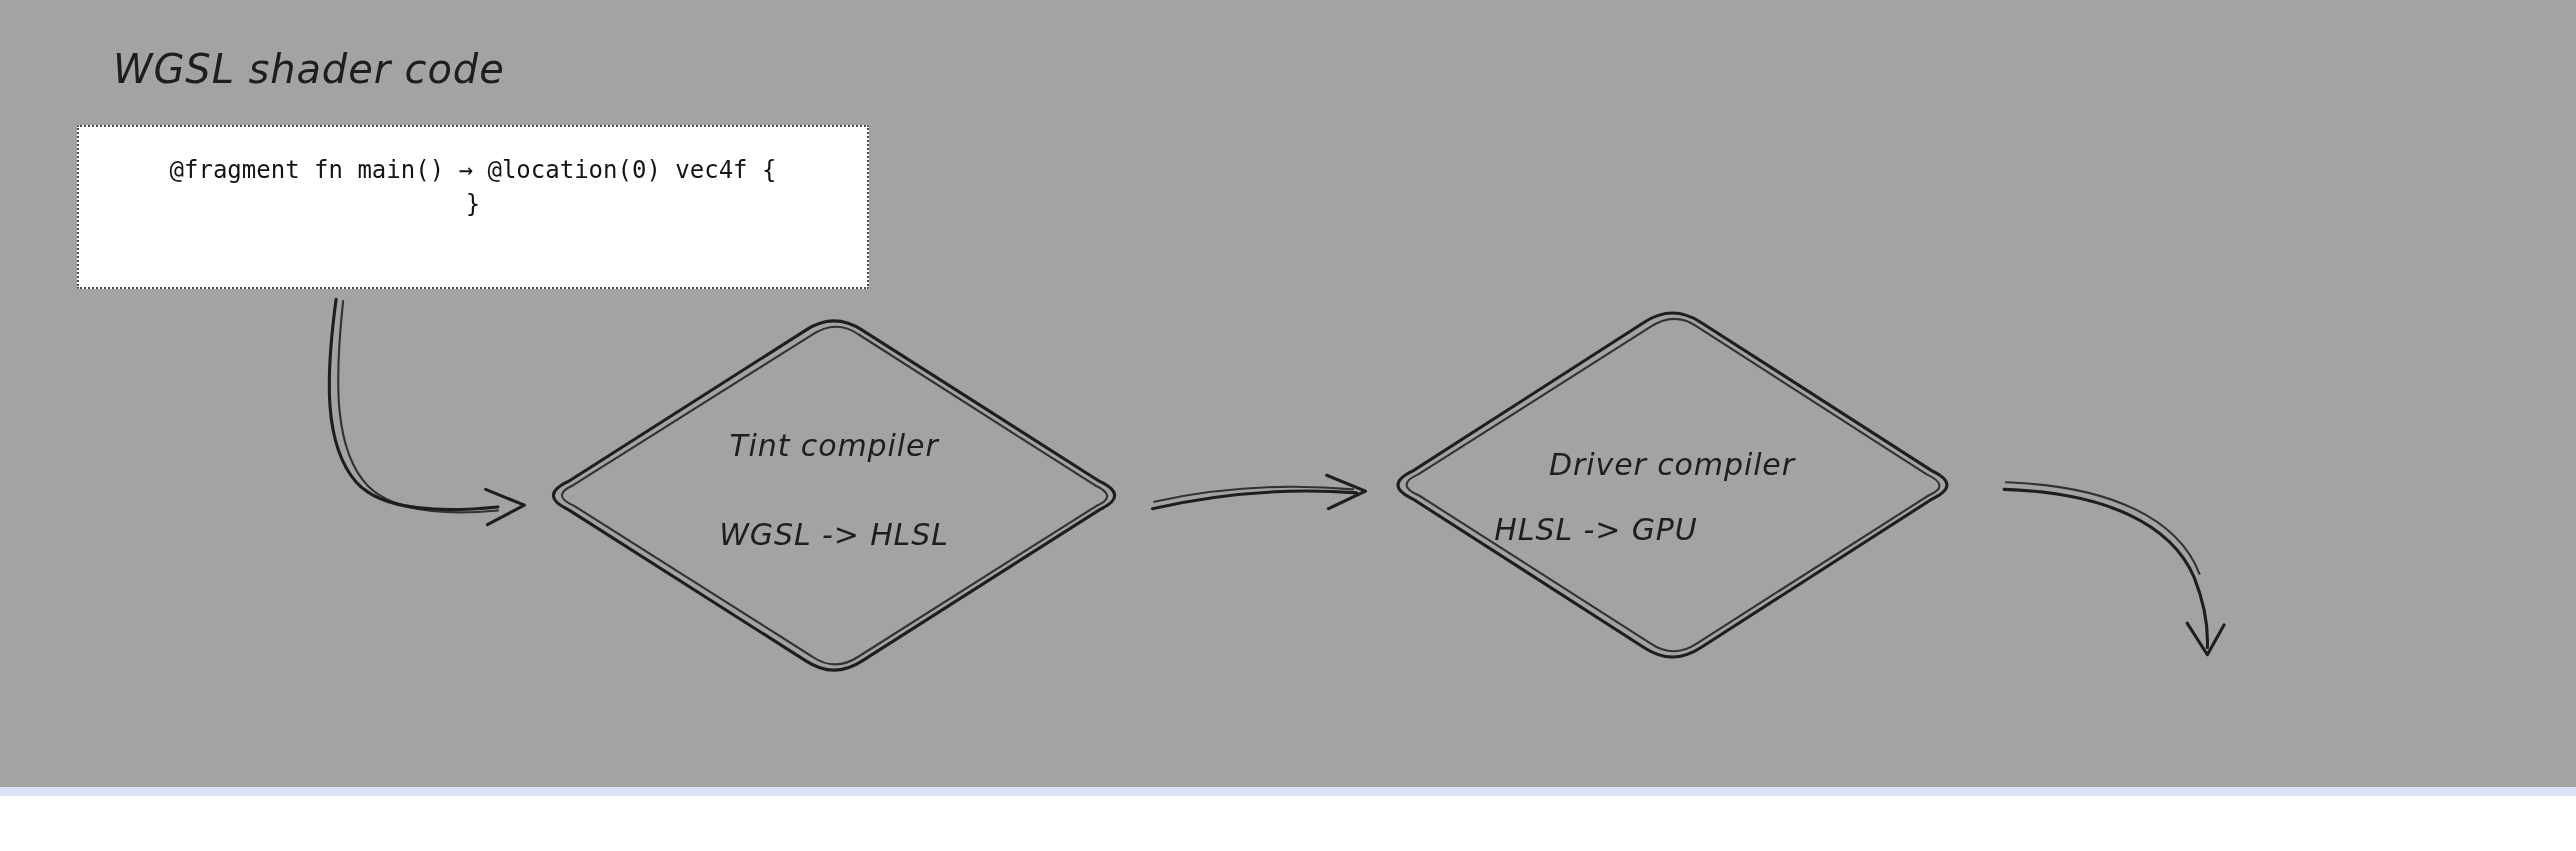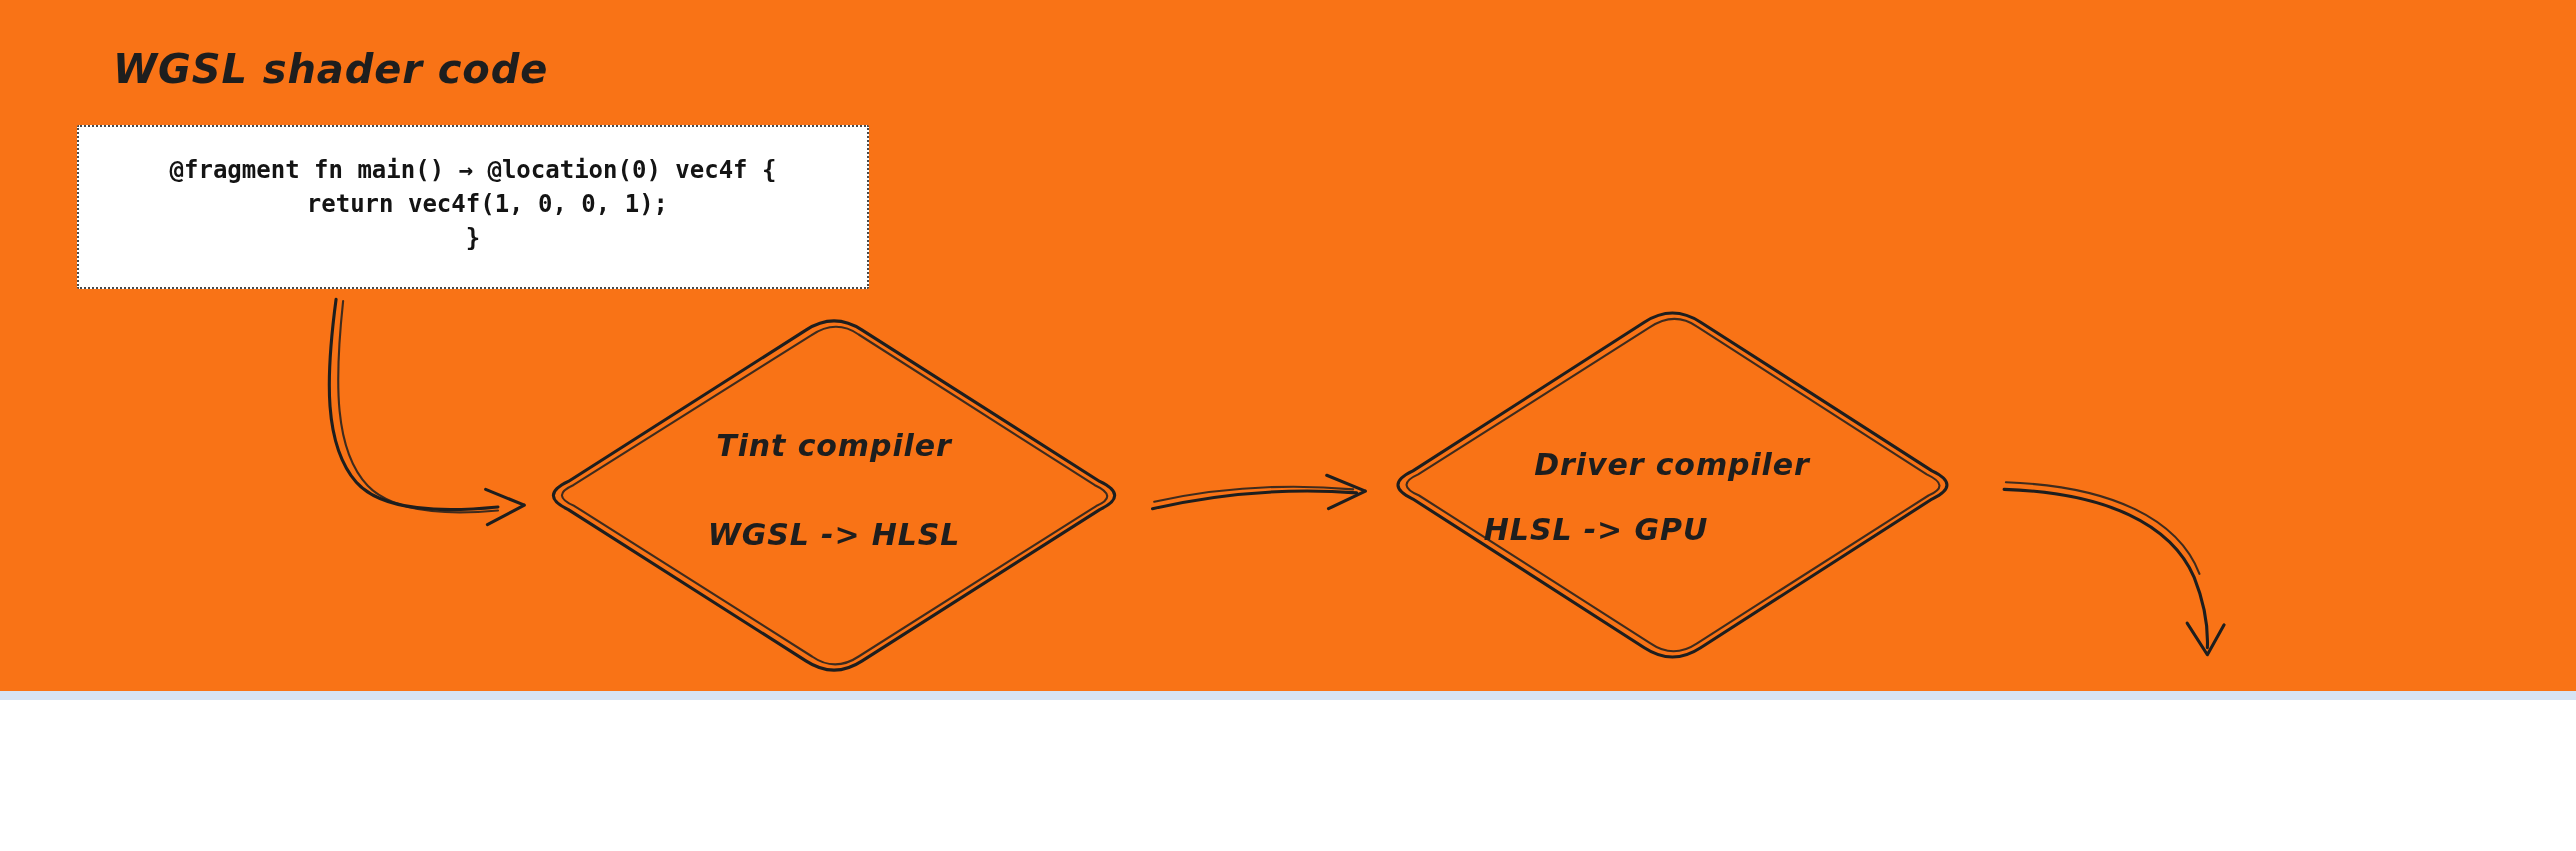--- a/index.html
+++ b/index.html
@@ -3,26 +3,25 @@
 <meta charset="utf-8">
 <style>
   html, body {
     margin: 0;
     padding: 0;
     background: #ffffff;
   }
   .canvas {
     position: relative;
     width: 2576px;
-    height: 700px;
-    background: #f97316;
+    height: 796px;
+    background: #a3a3a3;
     overflow: hidden;
     font-family: "DejaVu Sans", sans-serif;
     color: #1e1e1e;
-    font-weight: bold;
   }
   .shapes-layer {
     position: absolute;
     left: 0;
     top: 0;
     width: 2576px;
     height: 852px;
     pointer-events: none;
   }
   .hand {
@@ -131,21 +130,20 @@
       <path class="sketch" d="M 2278 556 C 2395 560, 2468 596, 2494 656 C 2506 686, 2510 712, 2509 736"></path>
       <path class="sketch second-pass" d="M 2280 548 C 2400 552, 2476 590, 2500 652"></path>
       <path class="sketch" d="M 2509 744 L 2486 708 M 2509 744 L 2528 710"></path>
     </g>
   </svg>
 
   <div class="hand diagram-title">WGSL shader code</div>
 
   <div class="code-box">
     <div class="code-line">@fragment fn main() → @location(0) vec4f {</div>
-    <div class="code-line">  return vec4f(1, 0, 0, 1);</div>
     <div class="code-line">}</div>
   </div>
 
   <div class="hand node-label tint-title">Tint compiler</div>
   <div class="hand node-label tint-subtitle">WGSL -&gt; HLSL</div>
 
   <div class="hand node-label driver-title">Driver compiler</div>
   <div class="hand node-label driver-subtitle">HLSL -&gt; GPU</div>
 
 

